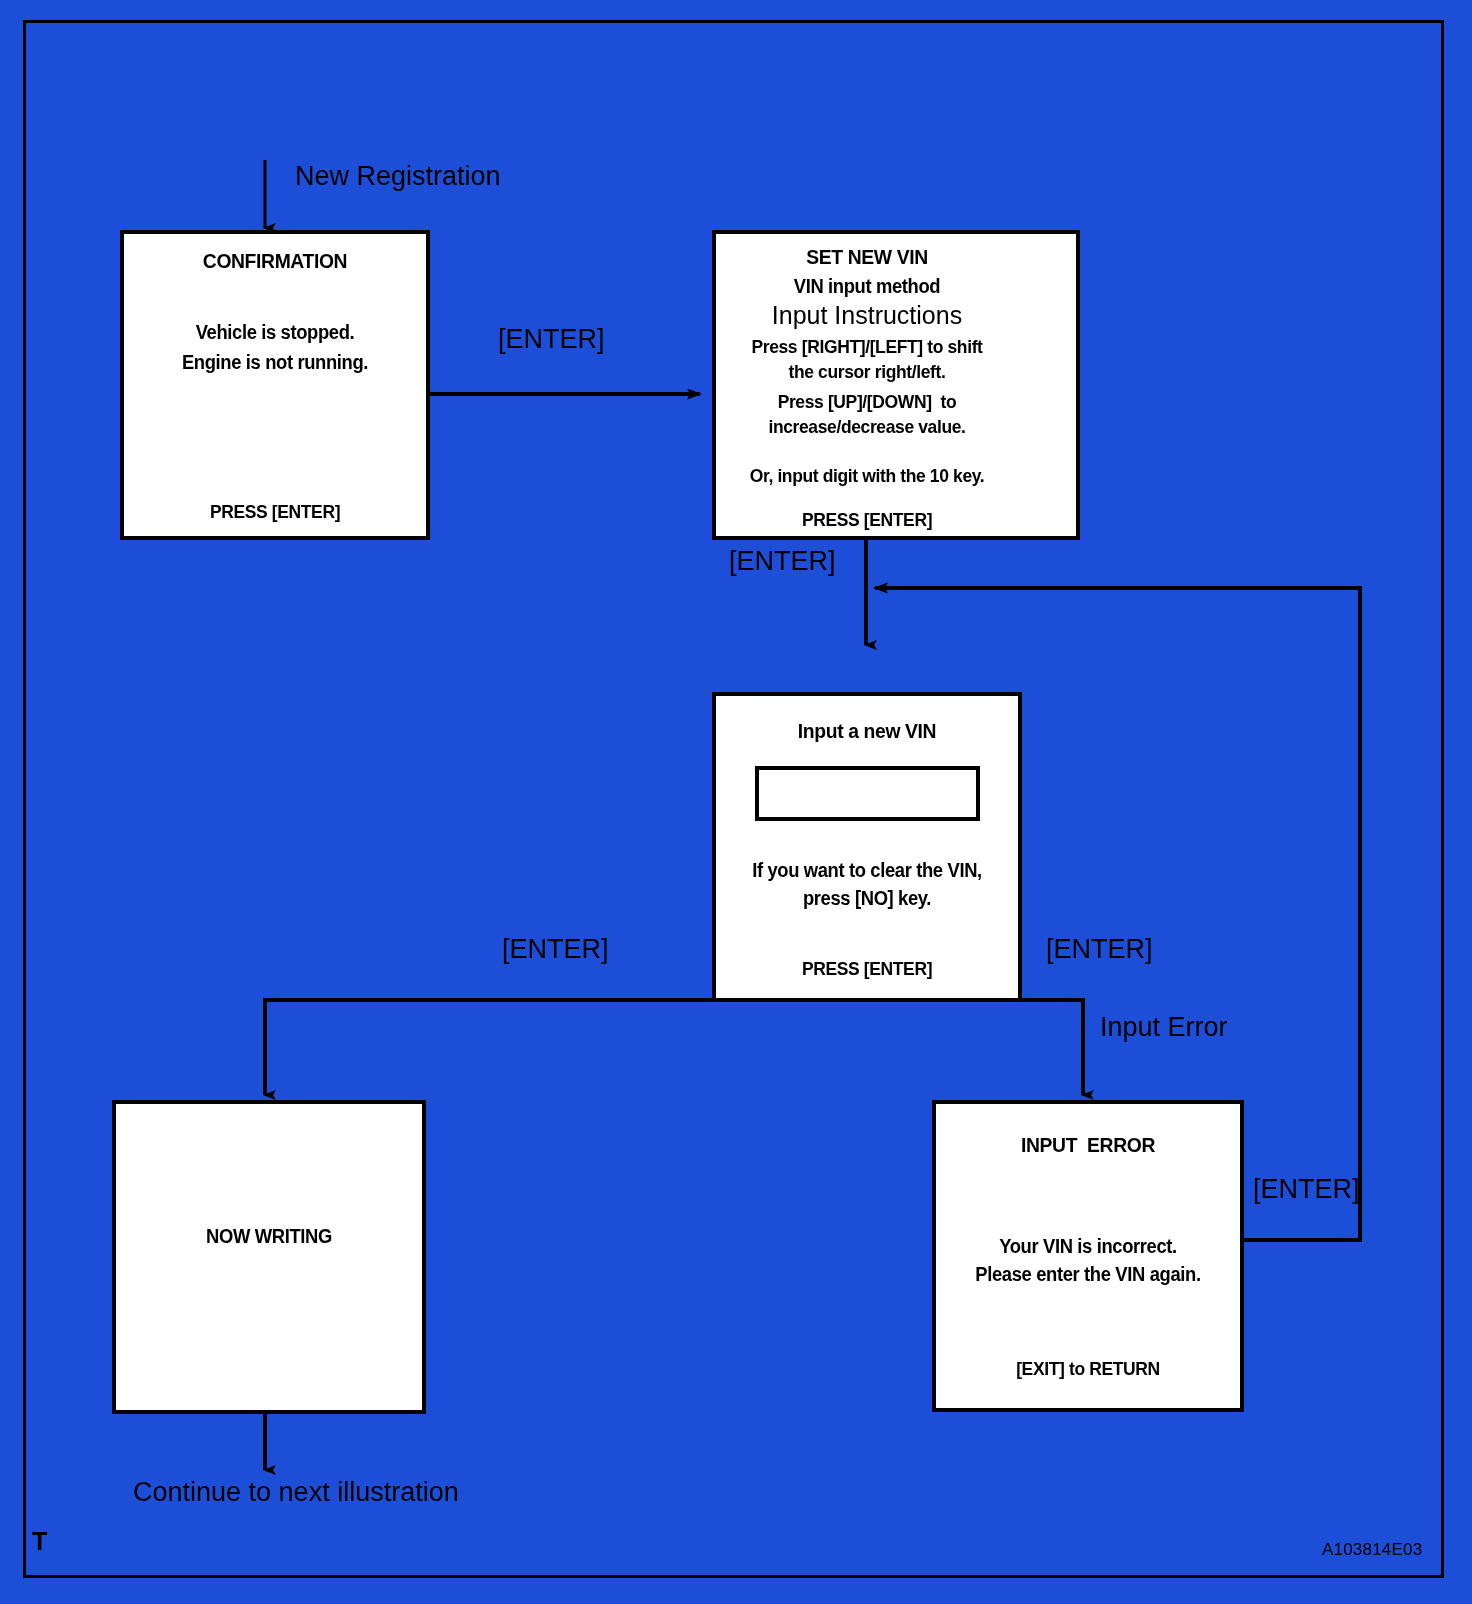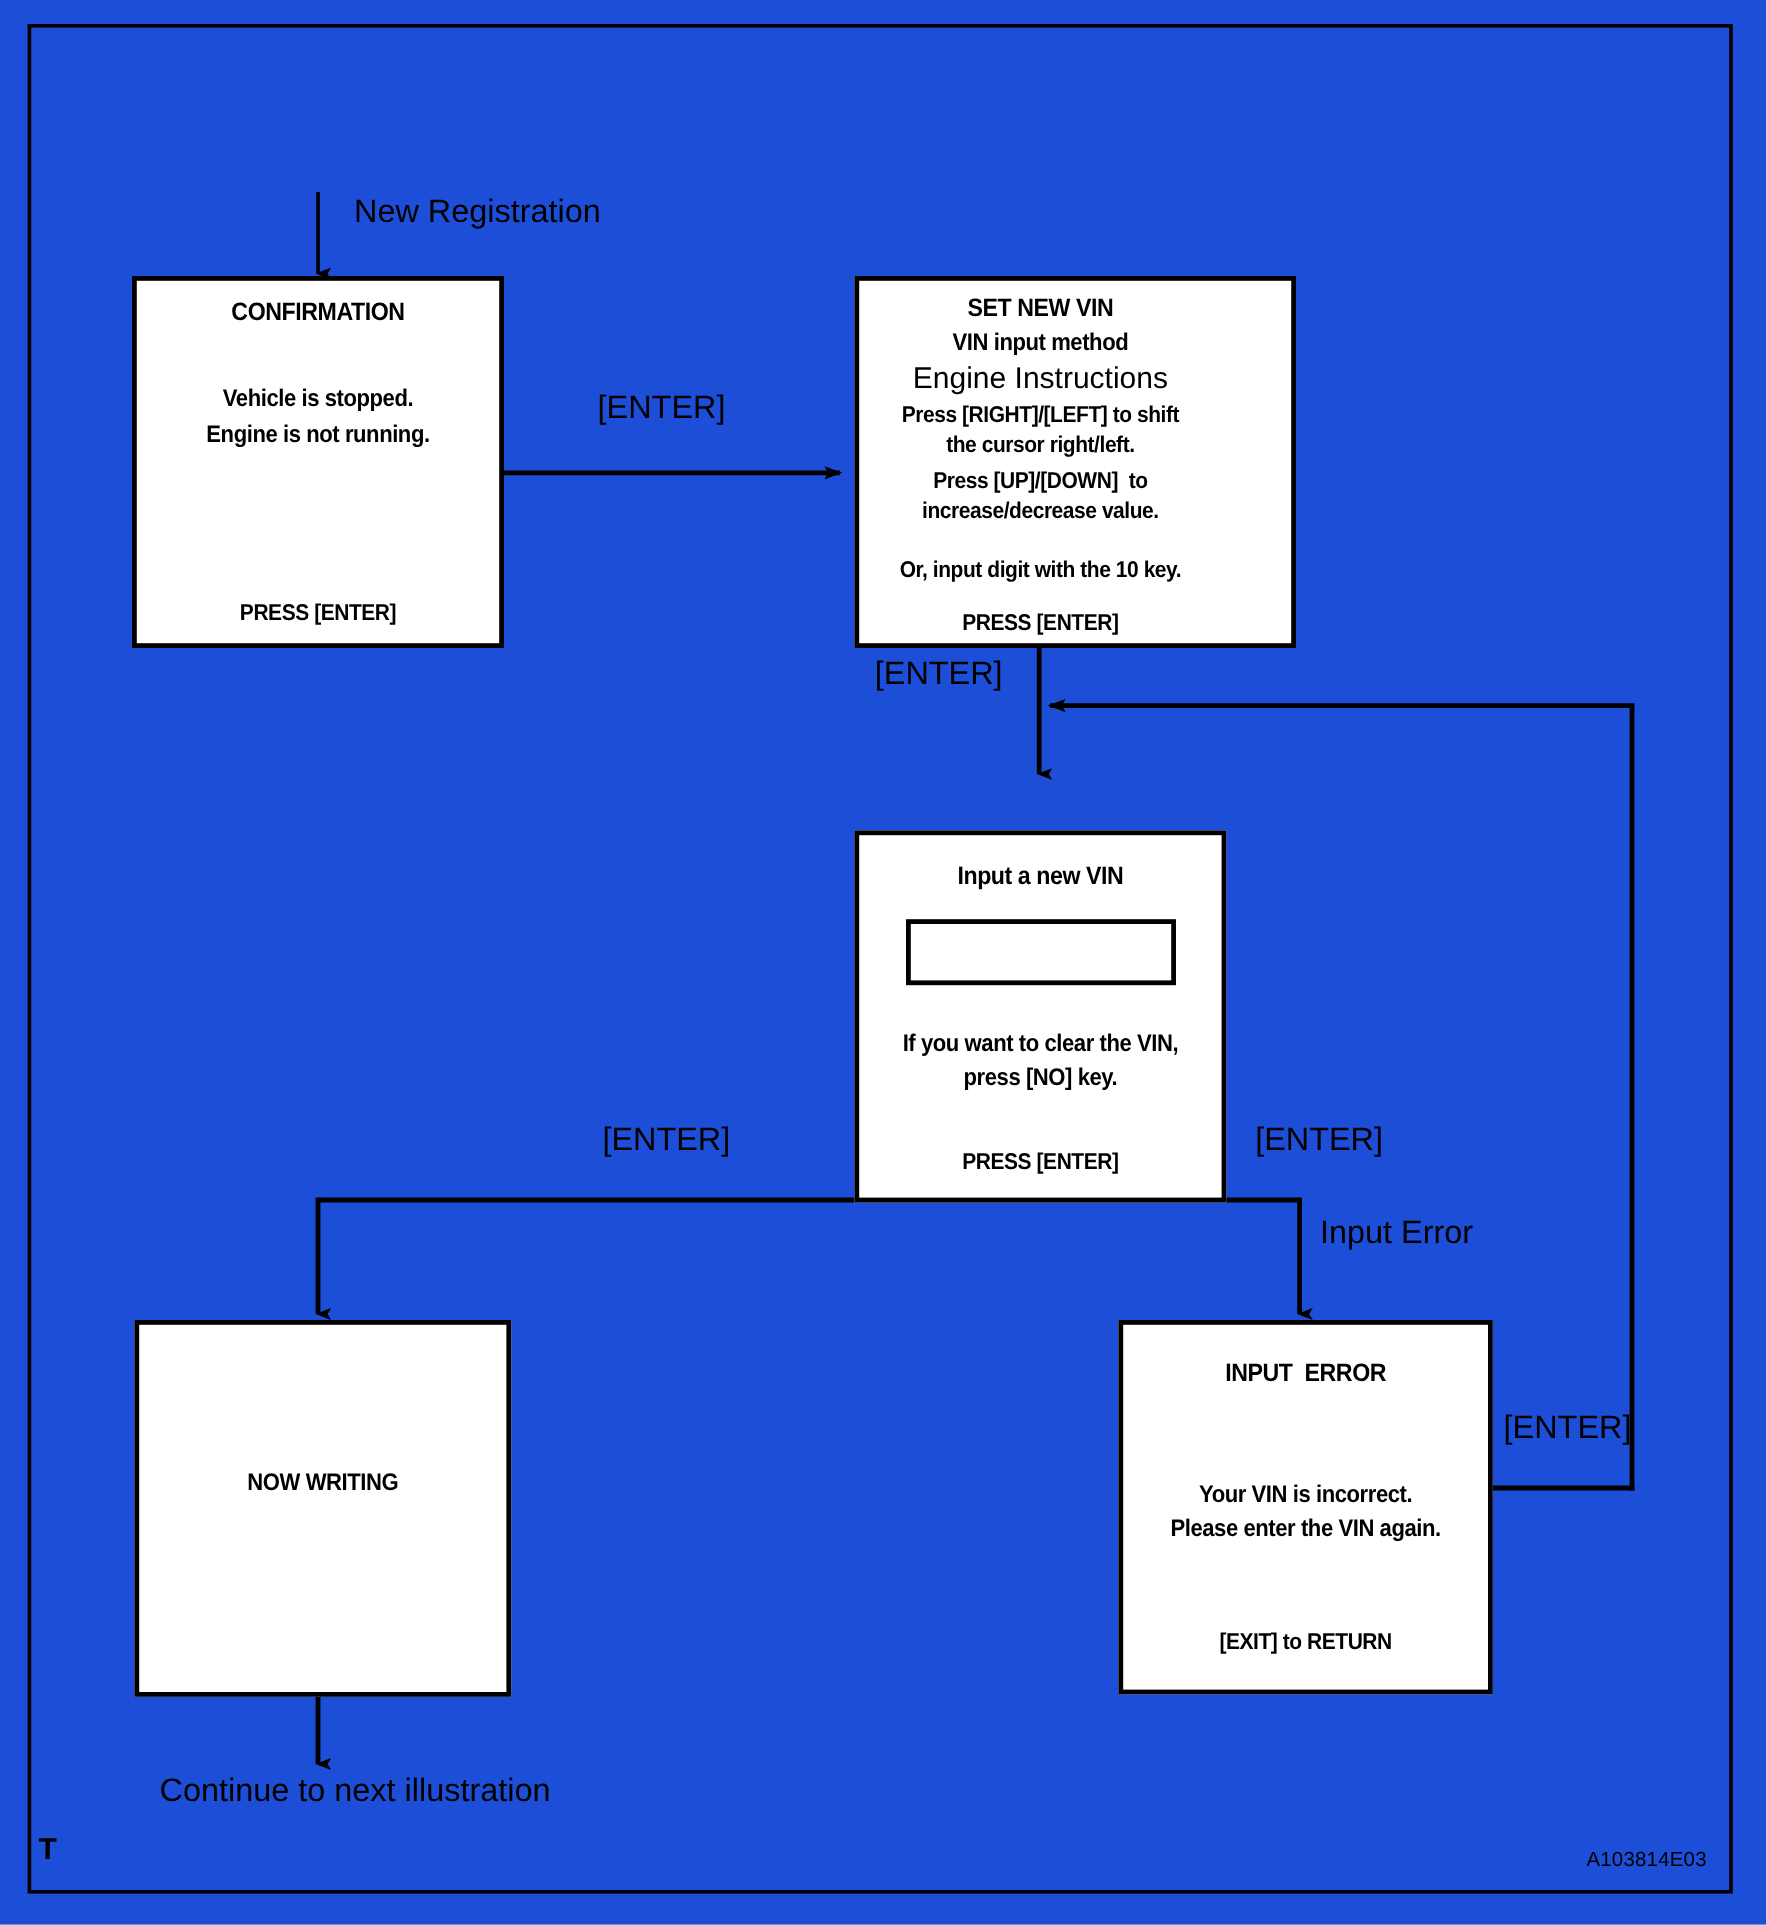--- a/index.html
+++ b/index.html
@@ -153,31 +153,31 @@
   <div class="lbl anno flow-label" style="left:502px; top:935px;">[ENTER]</div>
 
   <div class="lbl anno flow-label" style="left:1046px; top:935px;">[ENTER]</div>
 
   <div class="lbl anno flow-label" style="left:1100px; top:1013px;">Input Error</div>
 
   <div class="lbl anno flow-label" style="left:1253px; top:1175px;">[ENTER]</div>
 
   <div class="lbl anno flow-label" style="left:133px; top:1478px;">Continue to next illustration</div>
 
-  <div class="screen-box" style="left:110px; top:230px; width:310px; height:310px;">
+  <div class="screen-box" style="left:120px; top:230px; width:310px; height:310px;">
     <div class="lbl lcd box-title" style="left:0; top:16px; width:302px;">CONFIRMATION</div>
     <div class="lbl lcd box-body" style="left:0; top:88px; width:302px;">Vehicle is stopped.</div>
     <div class="lbl lcd box-body" style="left:0; top:118px; width:302px;">Engine is not running.</div>
     <div class="lbl lcd box-footer" style="left:0; top:268px; width:302px;">PRESS [ENTER]</div>
   </div>
 
   <div class="screen-box" style="left:712px; top:230px; width:368px; height:310px;">
     <div class="lbl lcd box-title" style="left:0; top:12px; width:302px;">SET NEW VIN</div>
     <div class="lbl lcd box-body" style="left:0; top:42px; width:302px;">VIN input method</div>
-    <div class="lbl anno" style="left:0; top:68px; width:302px; font-size:25px;">Engine Instructions</div>
+    <div class="lbl anno" style="left:0; top:68px; width:302px; font-size:25px;">Input Instructions</div>
     <div class="lbl lcd box-body" style="left:0; top:103px; width:302px; font-size:19px;">Press [RIGHT]/[LEFT] to shift</div>
     <div class="lbl lcd box-body" style="left:0; top:128px; width:302px; font-size:19px;">the cursor right/left.</div>
     <div class="lbl lcd box-body" style="left:0; top:158px; width:302px; font-size:19px;">Press [UP]/[DOWN]  to</div>
     <div class="lbl lcd box-body" style="left:0; top:183px; width:302px; font-size:19px;">increase/decrease value.</div>
     <div class="lbl lcd box-body" style="left:0; top:232px; width:302px; font-size:19px;">Or, input digit with the 10 key.</div>
     <div class="lbl lcd box-footer" style="left:0; top:276px; width:302px;">PRESS [ENTER]</div>
   </div>
 
   <div class="screen-box" style="left:712px; top:648px; width:310px; height:310px;margin-top:44px;">
     <div class="lbl lcd box-title" style="left:0; top:24px; width:302px;">Input a new VIN</div>

